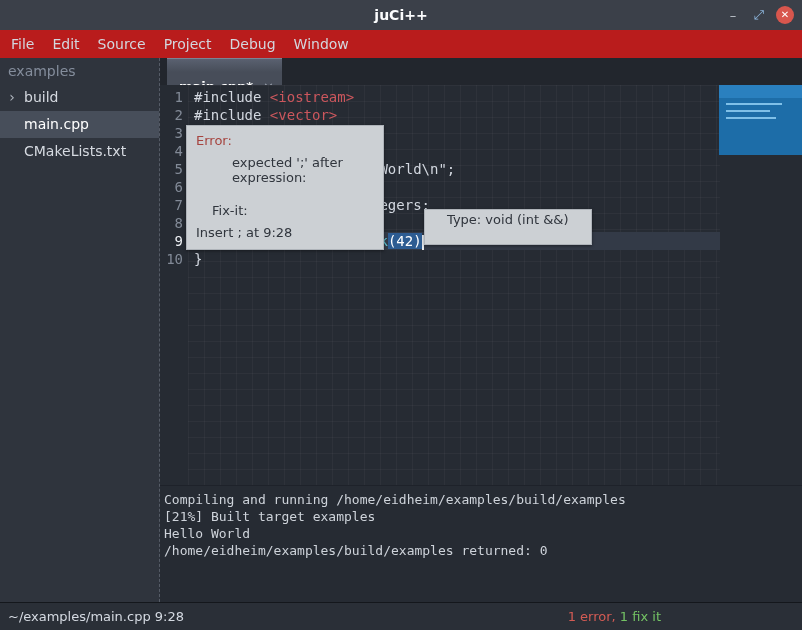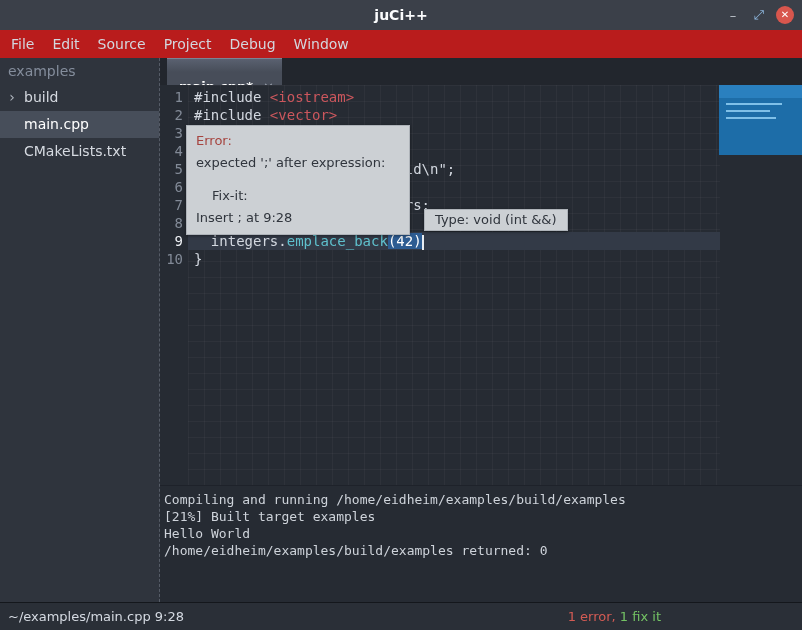--- a/index.html
+++ b/index.html
@@ -62,25 +62,25 @@
   .overview-panel{position:absolute;left:559px;top:0;width:83px;height:70px;background:#1d6da8;}
   .ov-band{position:absolute;left:0;top:0;width:83px;height:13px;background:#2a80bf;}
   .ov-line{position:absolute;height:2px;background:#7fc0e8;}
   .ov-l1{left:7px;top:18px;width:56px;}
   .ov-l2{left:7px;top:25px;width:44px;}
   .ov-l3{left:7px;top:32px;width:50px;}
 
   
   .tooltip{position:absolute;background:#ccd0d4;border:1px solid #aeb3b9;color:#30353d;
            font-size:13px;box-shadow:0 1px 3px rgba(0,0,0,0.4);z-index:5;}
-  .tt-error{left:26px;top:40px;width:224px;padding:7px 9px 9px 9px;box-sizing:border-box;}
+  .tt-error{left:26px;top:40px;width:198px;padding:7px 9px 9px 9px;box-sizing:border-box;}
   .tt-title{color:#a6443f;margin-bottom:7px;}
-  .tt-msg{margin-bottom:18px;}
+  .tt-msg{margin-bottom:18px;margin-left:36px;}
   .tt-fixit-title{margin-bottom:7px;margin-left:16px;}
-  .tt-type{left:264px;top:124px;height:22px;line-height:20px;padding:0 10px;box-sizing:border-box;}
+  .tt-type{left:264px;top:124px;height:36px;line-height:20px;padding:0 22px;box-sizing:border-box;}
 
   
   .terminal{position:absolute;left:160px;top:485px;width:642px;height:117px;background:#262b33;
             border-top:1px solid #1e222a;padding:5px 0 0 4px;box-sizing:border-box;}
   .tline{font-family:"DejaVu Sans Mono",monospace;font-size:13px;line-height:17px;color:#ced3da;white-space:pre;}
 
   
   .statusbar{position:absolute;left:0;top:602px;width:802px;height:28px;background:#2a2f37;
              border-top:1px solid #14171c;box-sizing:border-box;}
   .status-left{position:absolute;left:8px;top:0;height:27px;line-height:27px;font-size:13px;color:#d5dae2;}

